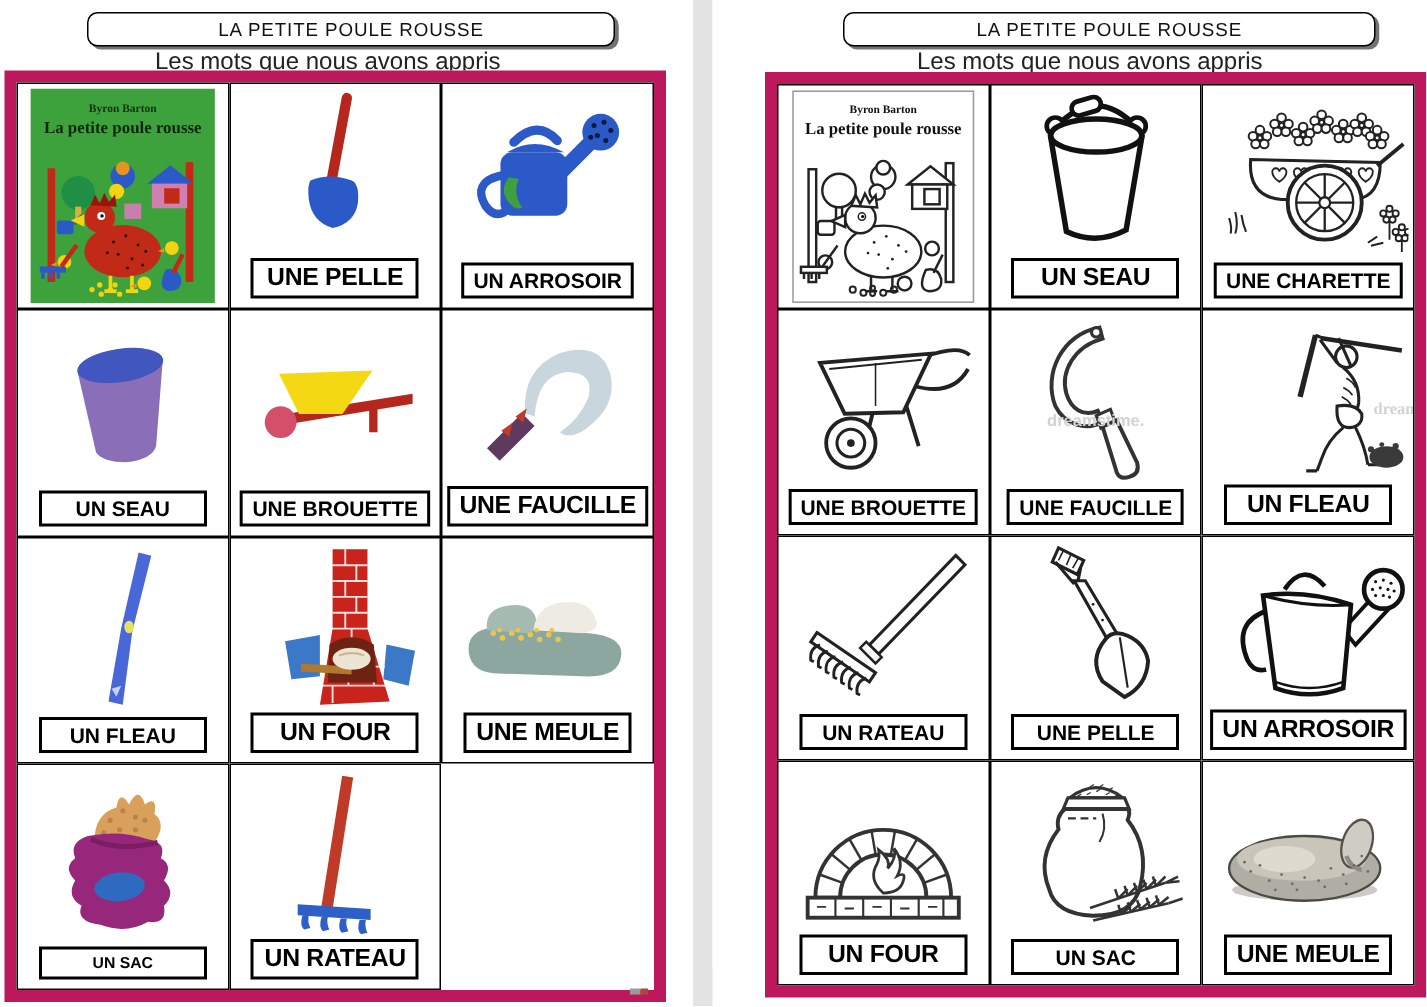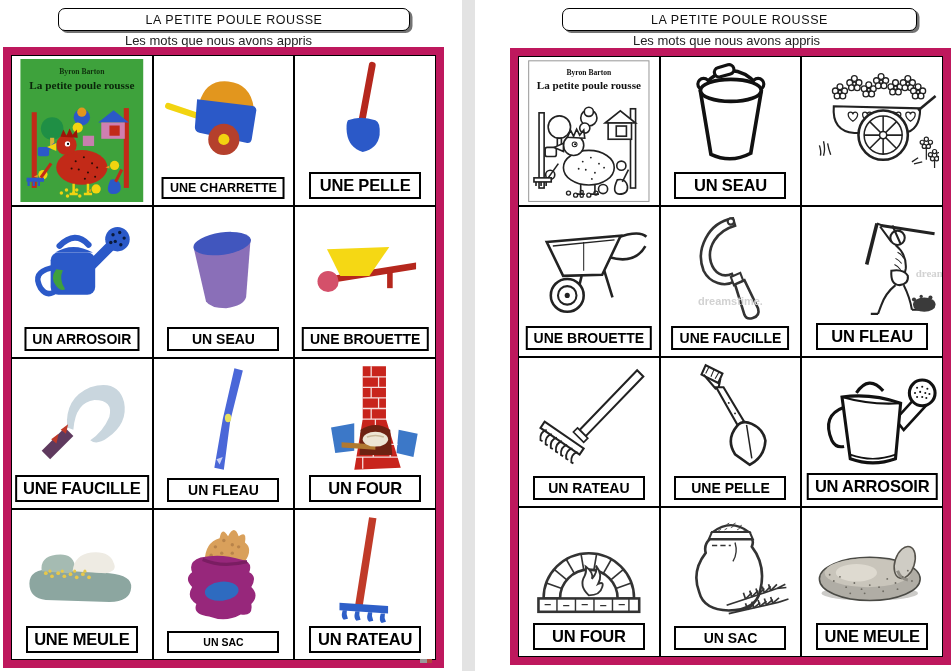--- a/index.html
+++ b/index.html
@@ -4,37 +4,37 @@
 <style>
   html,body{margin:0;padding:0;background:#fff;}
   #stage{position:relative;width:951px;height:671px;background:#fff;overflow:hidden;
          font-family:"Liberation Sans",sans-serif;}
   .gutter{position:absolute;top:0;width:13px;height:671px;}
   .sheet{position:absolute;top:0;height:645px;background:#fff;}
   .titlebox{position:absolute;height:21px;border:1.6px solid #000;border-radius:7px;
             background:#fff;display:flex;align-items:center;justify-content:center;
             font-size:12.5px;letter-spacing:.6px;color:#111;
             box-shadow:2.5px 2px 0 rgba(0,0,0,.55);}
-  .subtitle{position:absolute;top:33px;width:431px;text-align:center;font-size:13px;color:#222;}
+  .subtitle{position:absolute;top:33px;width:431px;text-align:center;font-size:16px;color:#222;}
   .vtable{position:absolute;border:8px solid #be185d;display:grid;
           grid-template-columns:1fr 1fr 1fr;grid-template-rows:1fr 1fr 1fr 1fr;background:#fff;}
   .vcell{border:1.5px solid #000;position:relative;background:#fff;overflow:hidden;}
   .vart{position:absolute;left:3px;right:3px;top:3px;bottom:30px;
         display:flex;align-items:center;justify-content:center;}
   .vart.full{bottom:3px;}
   .vart svg{width:100%;height:100%;}
   .vlabel{position:absolute;left:50%;transform:translateX(-50%);bottom:6px;background:#fff;
           border:2px solid #000;min-width:112px;padding:2px 6px;text-align:center;
           font-weight:bold;color:#000;white-space:nowrap;box-sizing:border-box;}
   .vlabel.sm{font-size:10.5px;padding:3px 6px;}
   .vlabel.md{font-size:12.5px;}
   .vlabel.ml{font-size:14px;}
   .vlabel.lg{font-size:16.5px;letter-spacing:-.2px;}
   .wm{position:absolute;font-size:11px;font-weight:bold;pointer-events:none;}
-  .wm.center{top:46%;left:50%;transform:translateX(-50%);margin-top:20px;}
+  .wm.center{top:46%;left:50%;transform:translateX(-50%);}
   .wm.right{top:40%;right:-4px;}
   .tinymark{position:absolute;width:12px;height:4px;display:flex;}
   .tinymark i{display:block;height:100%;}
 </style>
 </head>
 <body>
 
 <div id="stage">
 
   <div class="sheet" style="left:0;width:462px;">
@@ -98,32 +98,20 @@
  <g fill="#F2D410">
                 <circle cx="40" cy="131" r="1.7"></circle>
                 <circle cx="46" cy="134" r="1.7"></circle>
                 <circle cx="52" cy="131" r="1.7"></circle>
                 <circle cx="58" cy="134" r="1.7"></circle>
                 <circle cx="45" cy="128" r="1.7"></circle>
                 <circle cx="55" cy="128" r="1.7"></circle>
               </g>
 </svg>
           </div>
-        </div>
-        <div class="vcell">
-          <div class="vart">
-            <svg viewBox="0 0 120 100">
- <path d="M38,37 Q44,16 64,18 Q84,20 87,42 Z" fill="#E2961E"></path>
- <path d="M10,40 L52,54" stroke="#F2D410" stroke-width="5.5" stroke-linecap="round"></path>
- <path d="M36,34 L86,40 Q90,41 89,45 L85,70 Q84,74 80,73 L38,64 Q34,63 34,59 Z" fill="#2B59C8"></path>
- <circle cx="60" cy="70" r="14" fill="#B5402C"></circle>
-              <circle cx="60" cy="70" r="5" fill="#F2D410"></circle>
-</svg>
-          </div>
-          <div class="vlabel md">UNE CHARRETTE</div>
         </div>
         <div class="vcell">
           <div class="vart">
             <svg viewBox="0 0 120 110">
  <path d="M67,6 L57,60" stroke="#B5271D" stroke-width="6.5" stroke-linecap="round"></path>
  <path d="M44,58 Q56,53 70,58 Q75,60 74,72 Q72,85 58,88 Q45,84 43,70 Q42,61 44,58 Z" fill="#2B59C8"></path>
 </svg>
           </div>
           <div class="vlabel lg">UNE PELLE</div>
         </div>
@@ -427,20 +415,21 @@
                 <circle cx="122" cy="91" r="2"></circle>
                 <circle cx="130" cy="91" r="2"></circle>
                 <circle cx="124" cy="95" r="2"></circle>
                 <circle cx="128" cy="95" r="2"></circle>
   <path d="M118,84 v12 M126,96 v8"></path>
  </g>
  <path d="M18,78 q2,8 0,14 M22,80 q1,6 3,11 M14,82 q2,6 1,10" stroke="#222" stroke-width="1.3" fill="none"></path>
  <path d="M104,98 l6,-4 M106,100 l8,-2" stroke="#222" stroke-width="1.3"></path>
 </svg>
           </div>
+          <div class="vlabel ml">UNE CHARETTE</div>
         </div>
         <div class="vcell">
           <div class="vart">
             <svg viewBox="0 0 130 110">
  <path d="M92,26 Q114,18 121,25" stroke="#222" stroke-width="2.5" fill="none"></path>
  <path d="M85,45 Q110,52 120,34" stroke="#222" stroke-width="2.5" fill="none"></path>
  <polygon points="24,30 96,24 78,62 40,63" fill="#fff" stroke="#222" stroke-width="2.5"></polygon>
  <path d="M30,34 L90,28" stroke="#222" stroke-width="1.3"></path>
  <path d="M60,30 L60,58" stroke="#222" stroke-width="1"></path>
  <path d="M58,63 L52,88 M80,58 L88,84" stroke="#222" stroke-width="2.5"></path>

